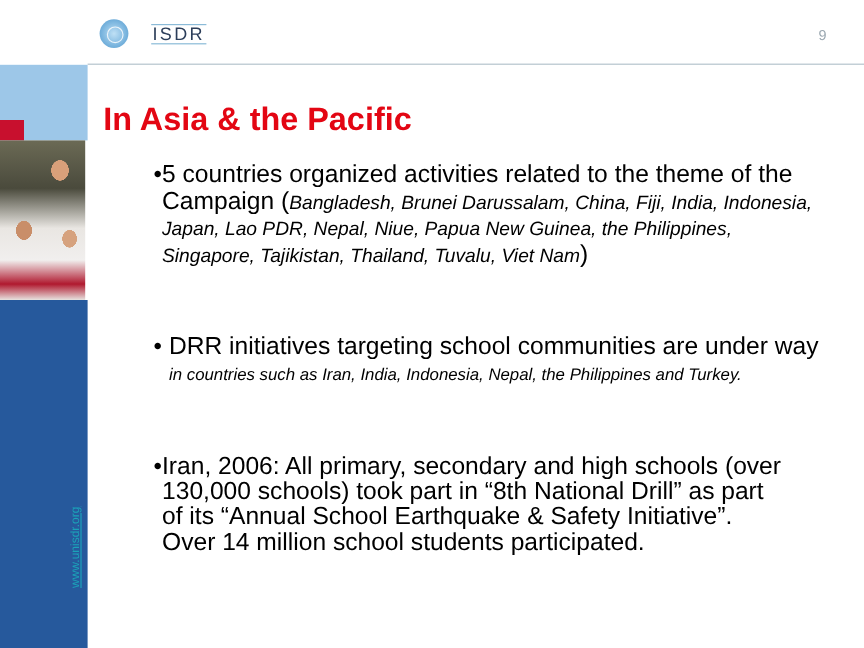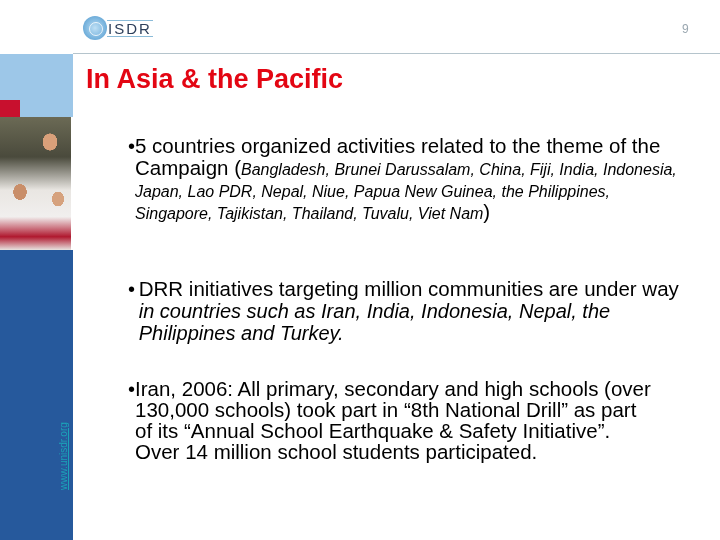--- a/index.html
+++ b/index.html
@@ -2,47 +2,47 @@
 <html><head>
 <meta charset="utf-8">
 <style>
   html, body { margin: 0; padding: 0; }
   body {
     width: 720px; height: 540px; position: relative; overflow: hidden;
     background: #ffffff;
     font-family: "Liberation Sans", sans-serif;
     color: #000;
   }
-  .logo { position: absolute; left: 83px; top: 16px; height: 24px; display: flex; align-items: center; gap: 0; }
+  .logo { position: absolute; left: 83px; top: 16px; height: 24px; display: flex; align-items: center; gap: 19px; }
   .un-emblem { width: 24px; height: 24px; border-radius: 50%; background: radial-gradient(circle, #bfe0f5 0%, #7fb8e0 55%, #4f97cc 100%); position: relative; }
   .un-emblem::after { content: ""; position: absolute; left: 6px; top: 6px; width: 12px; height: 12px; border-radius: 50%; border: 1px solid #ffffff; opacity: .8; }
   .isdr-text { font-size: 15px; letter-spacing: 2px; color: #2c3e5a; border-top: 1px solid #8bbbd8; border-bottom: 1px solid #8bbbd8; line-height: 15px; padding: 0 1px; }
   .slide-number { position: absolute; left: 682px; top: 22px; font-size: 12px; color: #9aa7b0; }
   .top-rule { position: absolute; left: 73px; top: 53px; width: 647px; height: 1px; background: #b5c4cc; }
   .side-light { position: absolute; left: 0; top: 54px; width: 73px; height: 63px; background: #9dc7e8; }
   .red-square { position: absolute; left: 0; top: 100px; width: 20px; height: 17px; background: #c8102e; }
   .photo {
     position: absolute; left: 0; top: 117px; width: 71px; height: 133px;
     background:
       radial-gradient(ellipse 12px 14px at 50px 25px, #d9a07a 60%, transparent 62%),
       radial-gradient(ellipse 11px 13px at 20px 75px, #c98e69 60%, transparent 62%),
       radial-gradient(ellipse 10px 12px at 58px 82px, #d6a27e 60%, transparent 62%),
       linear-gradient(180deg, #6b6a55 0%, #4a4a3c 30%, #e9e6e2 55%, #f1efee 75%, #b0192f 90%, #e7e3e0 100%);
   }
   .side-dark { position: absolute; left: 0; top: 250px; width: 73px; height: 290px; background: #26599c; }
   .side-url {
     position: absolute; left: 58px; top: 490px; transform-origin: 0 0; transform: rotate(-90deg);
     font-size: 10px; color: #1ba3b9; white-space: nowrap; text-decoration: underline;
   }
-  .title { position: absolute; left: 86px; top: 64px; font-size: 27px; font-weight: bold; color: #e30613; margin: 0; }
+  .title { position: absolute; left: 86px; top: 84px; font-size: 27px; font-weight: bold; color: #e30613; margin: 0; }
   .bullet { position: absolute; left: 128px; display: flex; }
   .bullet .dot { width: 24px; font-size: 20px; line-height: 22px; }
   .bullet .body { font-size: 20.5px; line-height: 22px; }
   .bullet .body .small-italic { font-style: italic; font-size: 16px; line-height: 19px; }
-  .bullet .body .smaller-italic { font-style: italic; font-size: 20px; }
+  .bullet .body .smaller-italic { font-style: italic; font-size: 14px; }
   .b1 { top: 135px; width: 560px; }
   .b2 { top: 278px; width: 560px; }
   .b3 { top: 378px; width: 530px; }
   .b3 .body { line-height: 21px; }
 </style>
 </head>
 <body>
 
 <div class="logo">
   <div class="un-emblem"></div>
@@ -62,21 +62,21 @@
 <div class="bullet b1">
   <span class="dot">•</span>
   <div class="body">
     <span>5 countries organized activities related to the theme of the Campaign (</span><span class="small-italic">Bangladesh, Brunei Darussalam, China, Fiji, India, Indonesia, Japan, Lao PDR, Nepal, Niue, Papua New Guinea, the Philippines, Singapore, Tajikistan, Thailand, Tuvalu, Viet Nam</span><span>)</span>
   </div>
 </div>
 
 <div class="bullet b2">
   <span class="dot">•</span>
   <div class="body">
-    <span>DRR initiatives targeting million communities are under way </span><span class="smaller-italic">in countries such as Iran, India, Indonesia, Nepal, the Philippines and Turkey.</span>
+    <span>DRR initiatives targeting school communities are under way </span><span class="smaller-italic">in countries such as Iran, India, Indonesia, Nepal, the Philippines and Turkey.</span>
   </div>
 </div>
 
 <div class="bullet b3">
   <span class="dot">•</span>
   <div class="body">
     <span>Iran, 2006: All primary, secondary and high schools (over 130,000 schools) took part in “8th National Drill” as part of its “Annual School Earthquake &amp; Safety Initiative”. Over 14 million school students participated.</span>
   </div>
 </div>
 

